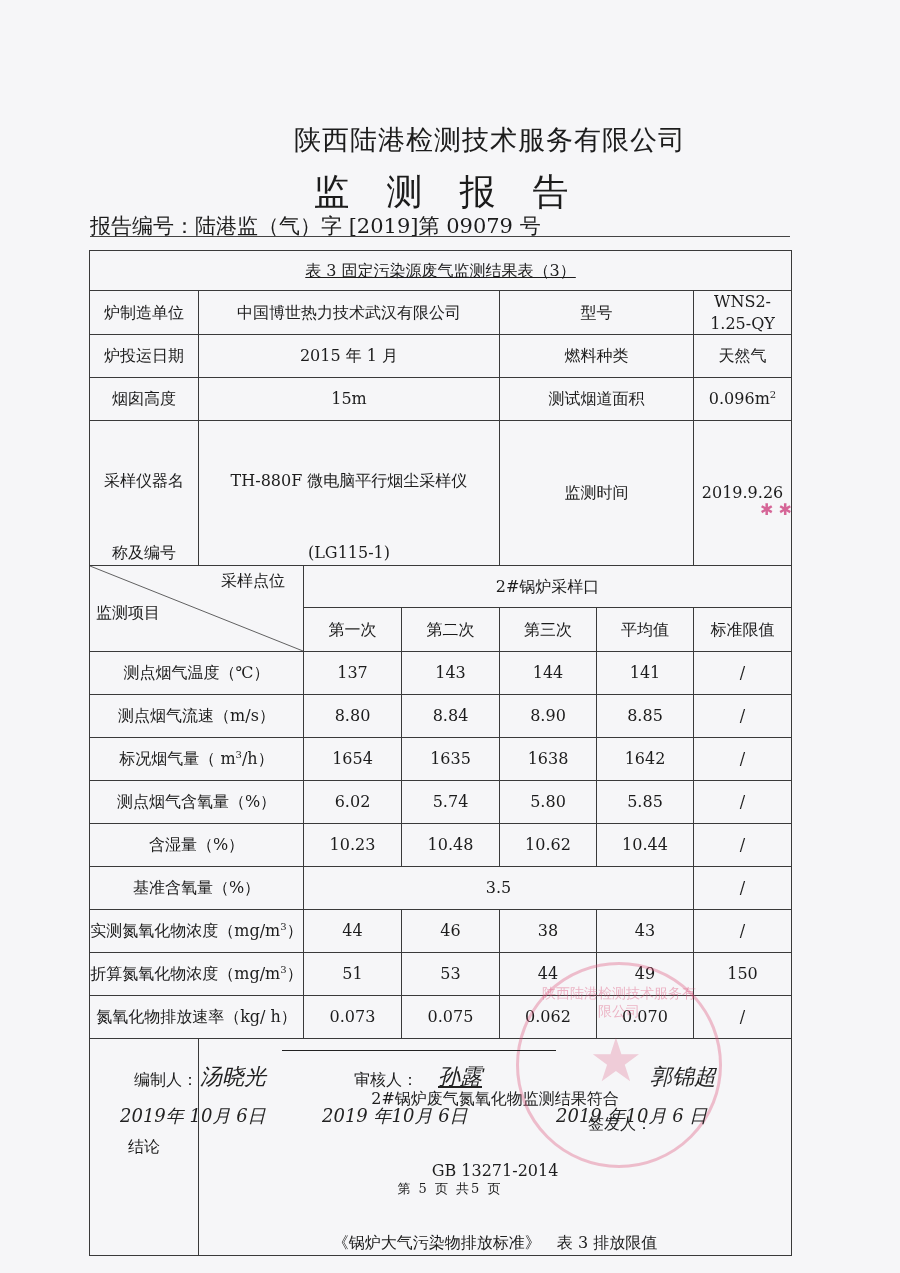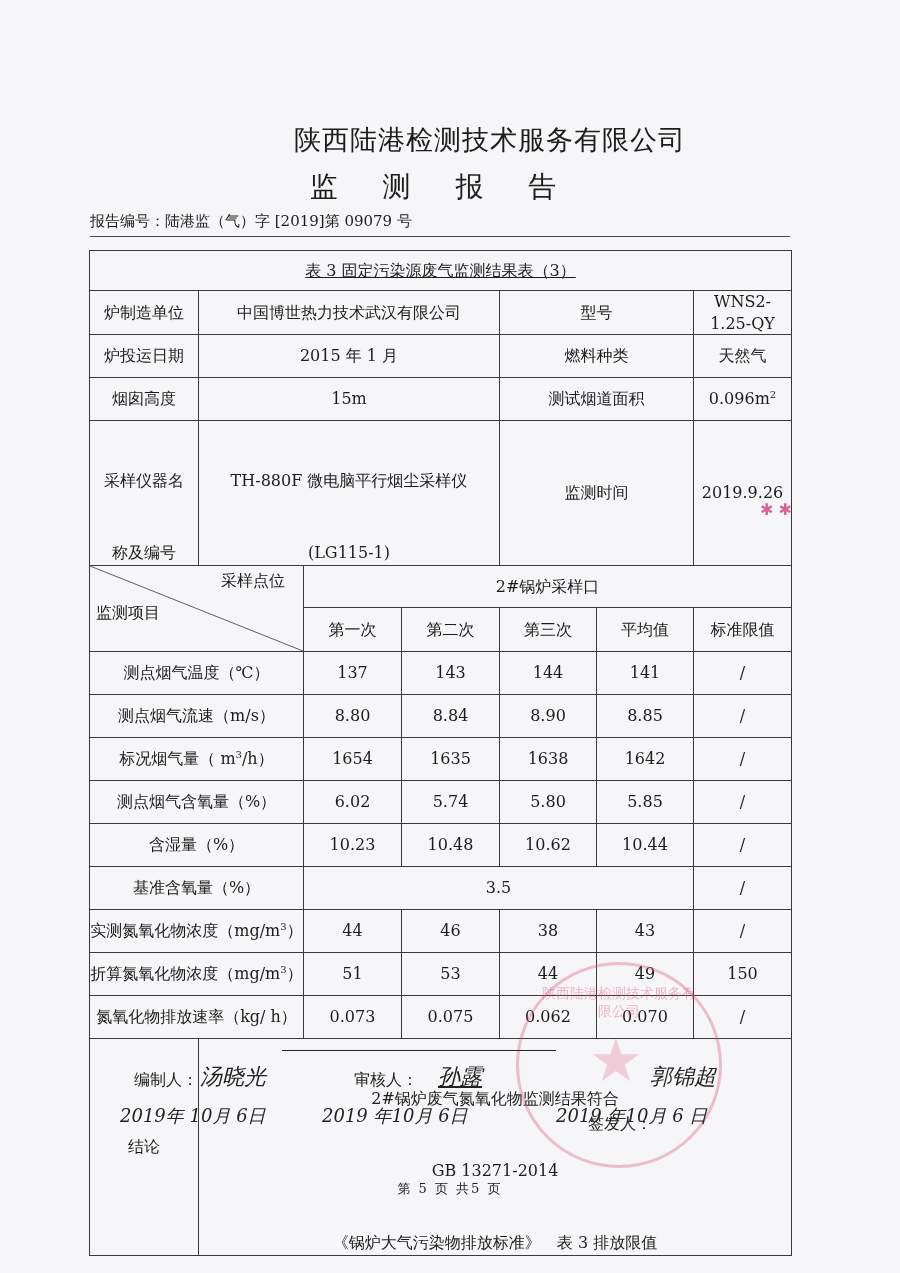--- a/index.html
+++ b/index.html
@@ -9,25 +9,26 @@
     font-family: "DejaVu Serif", "Liberation Serif", serif;
     color: #1c1c1c;
   }
   .company {
     position: absolute; left: 0; top: 122px; width: 980px; text-align: center;
     font-size: 27px; letter-spacing: 1px; font-weight: normal;
     font-family: "DejaVu Sans", "Liberation Sans", sans-serif;
   }
   .title {
     position: absolute; left: 0; top: 168px; width: 880px; text-align: center;
-    font-size: 28px; letter-spacing: 14px;
-    font-family: Liberation Mono, monospace;
+    font-size: 36px; letter-spacing: 14px;
+    font-family: Liberation Serif, serif;
+    padding-left: 8px;
   }
   .report-no {
-    position: absolute; left: 90px; top: 212px; font-size: 15px;
+    position: absolute; left: 90px; top: 212px; font-size: 21px;
   }
   .rule {
     position: absolute; left: 90px; top: 236px; width: 700px; height: 0;
     border-top: 1.5px solid #444;
   }
   table.main {
     position: absolute; left: 89px; top: 250px; width: 702px;
     border-collapse: collapse; table-layout: fixed;
     font-size: 16px;
   }

